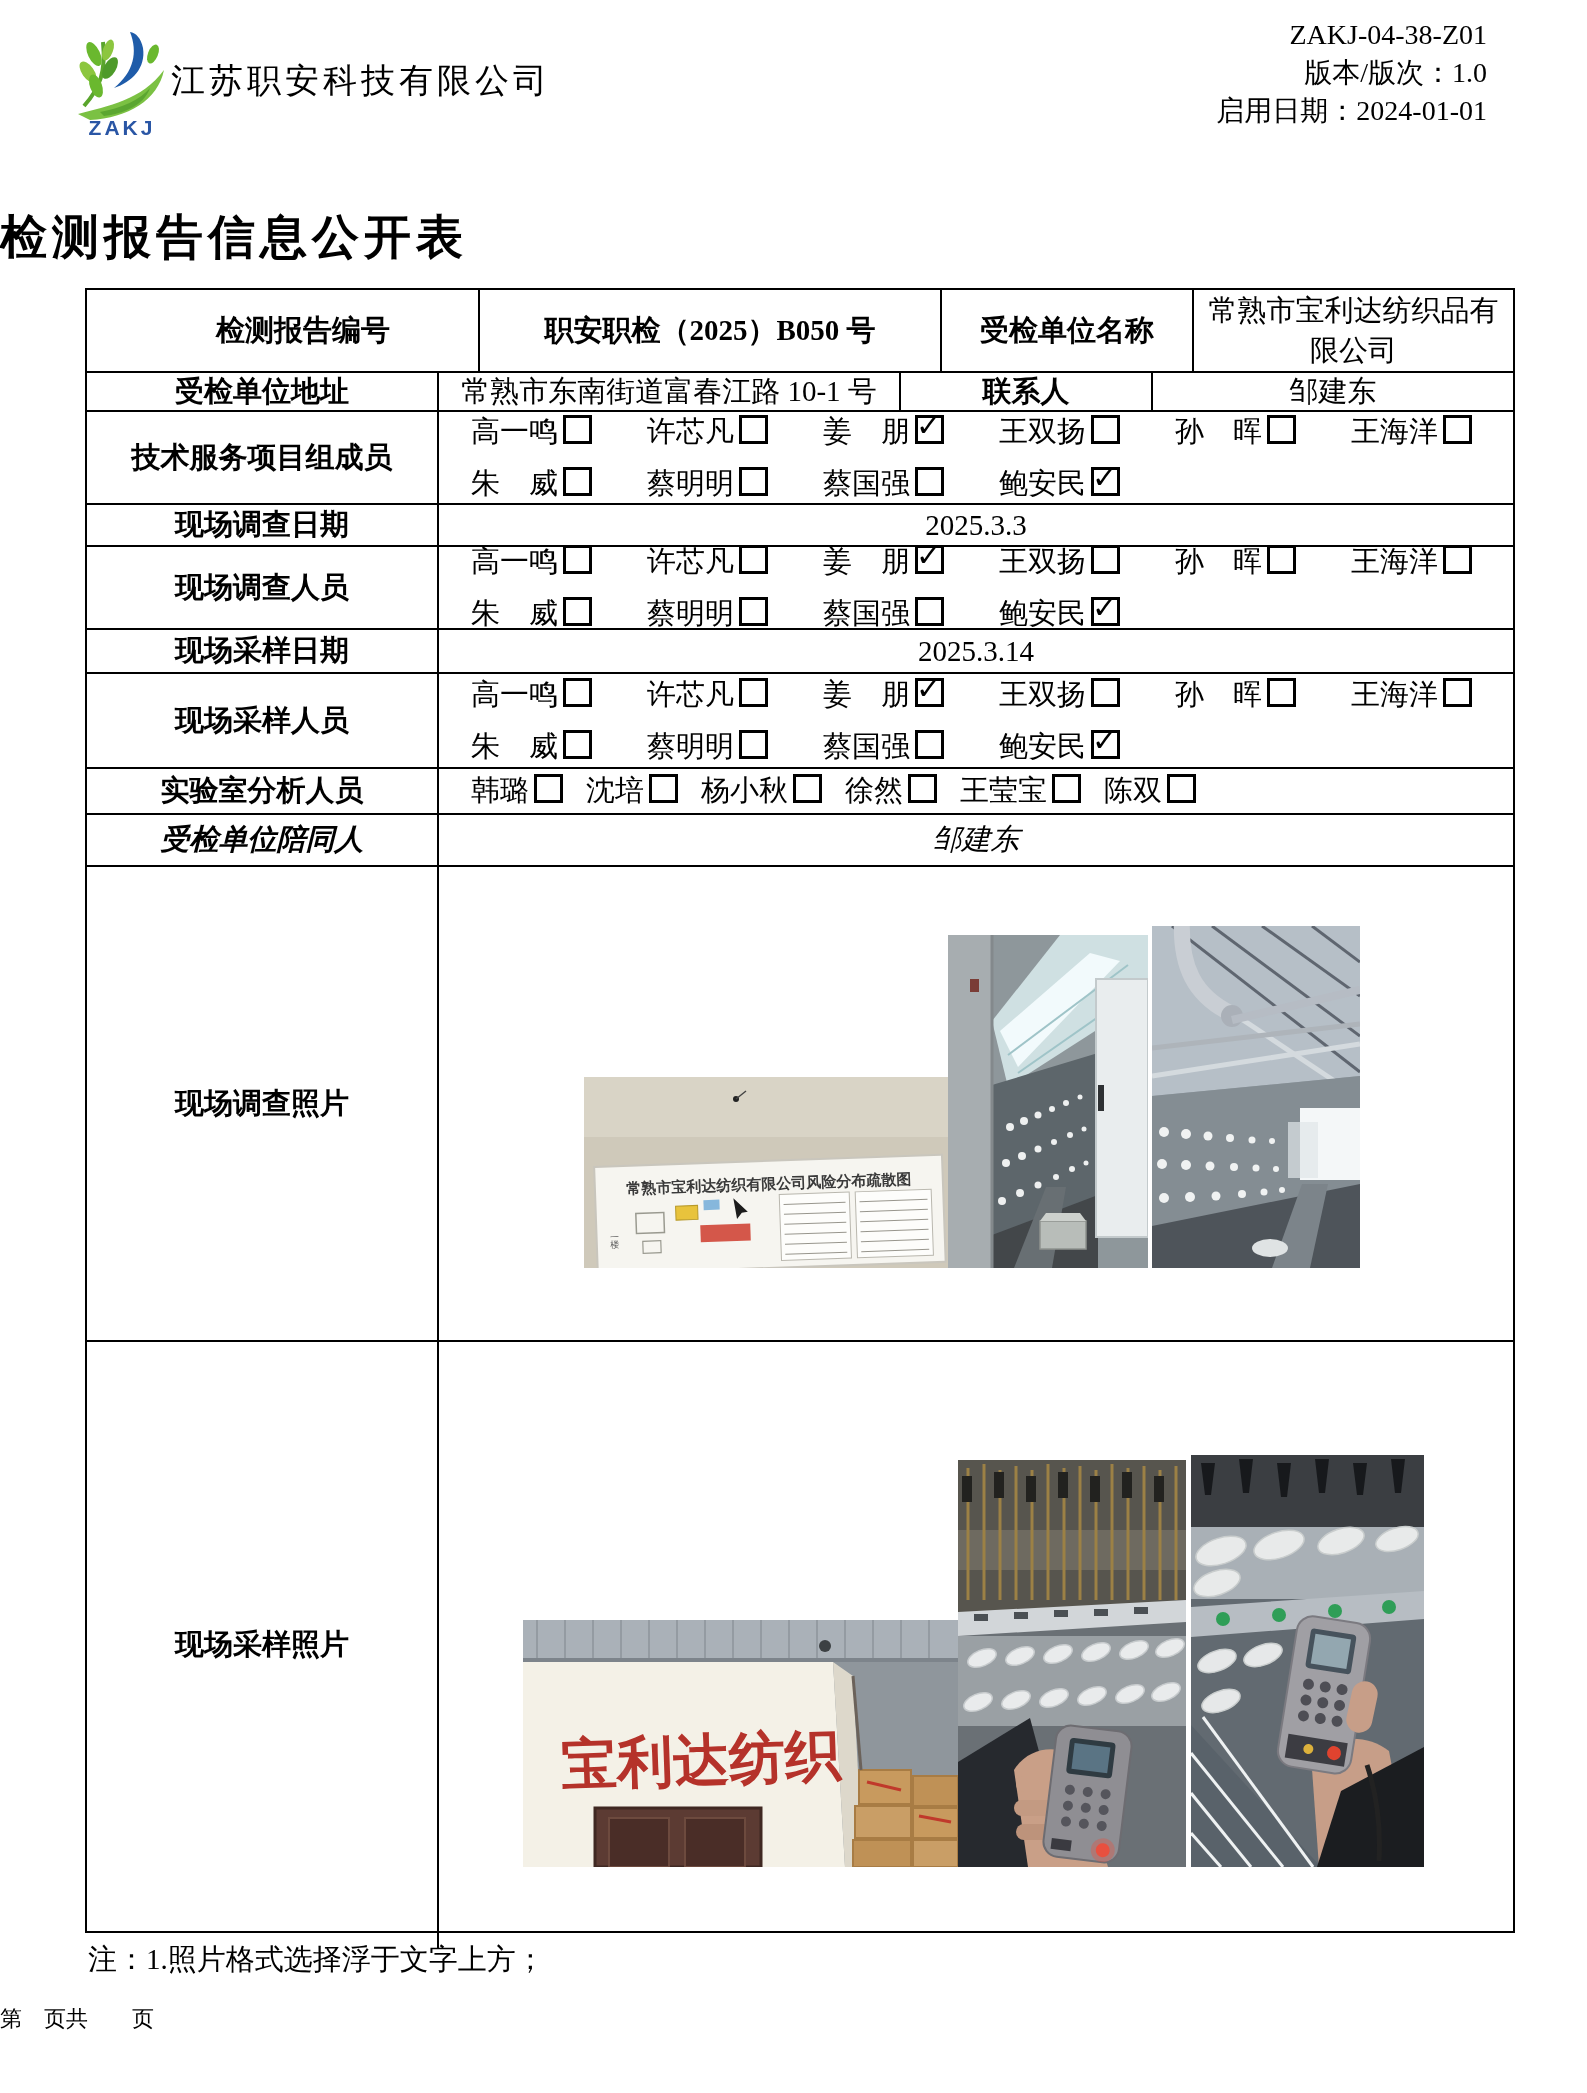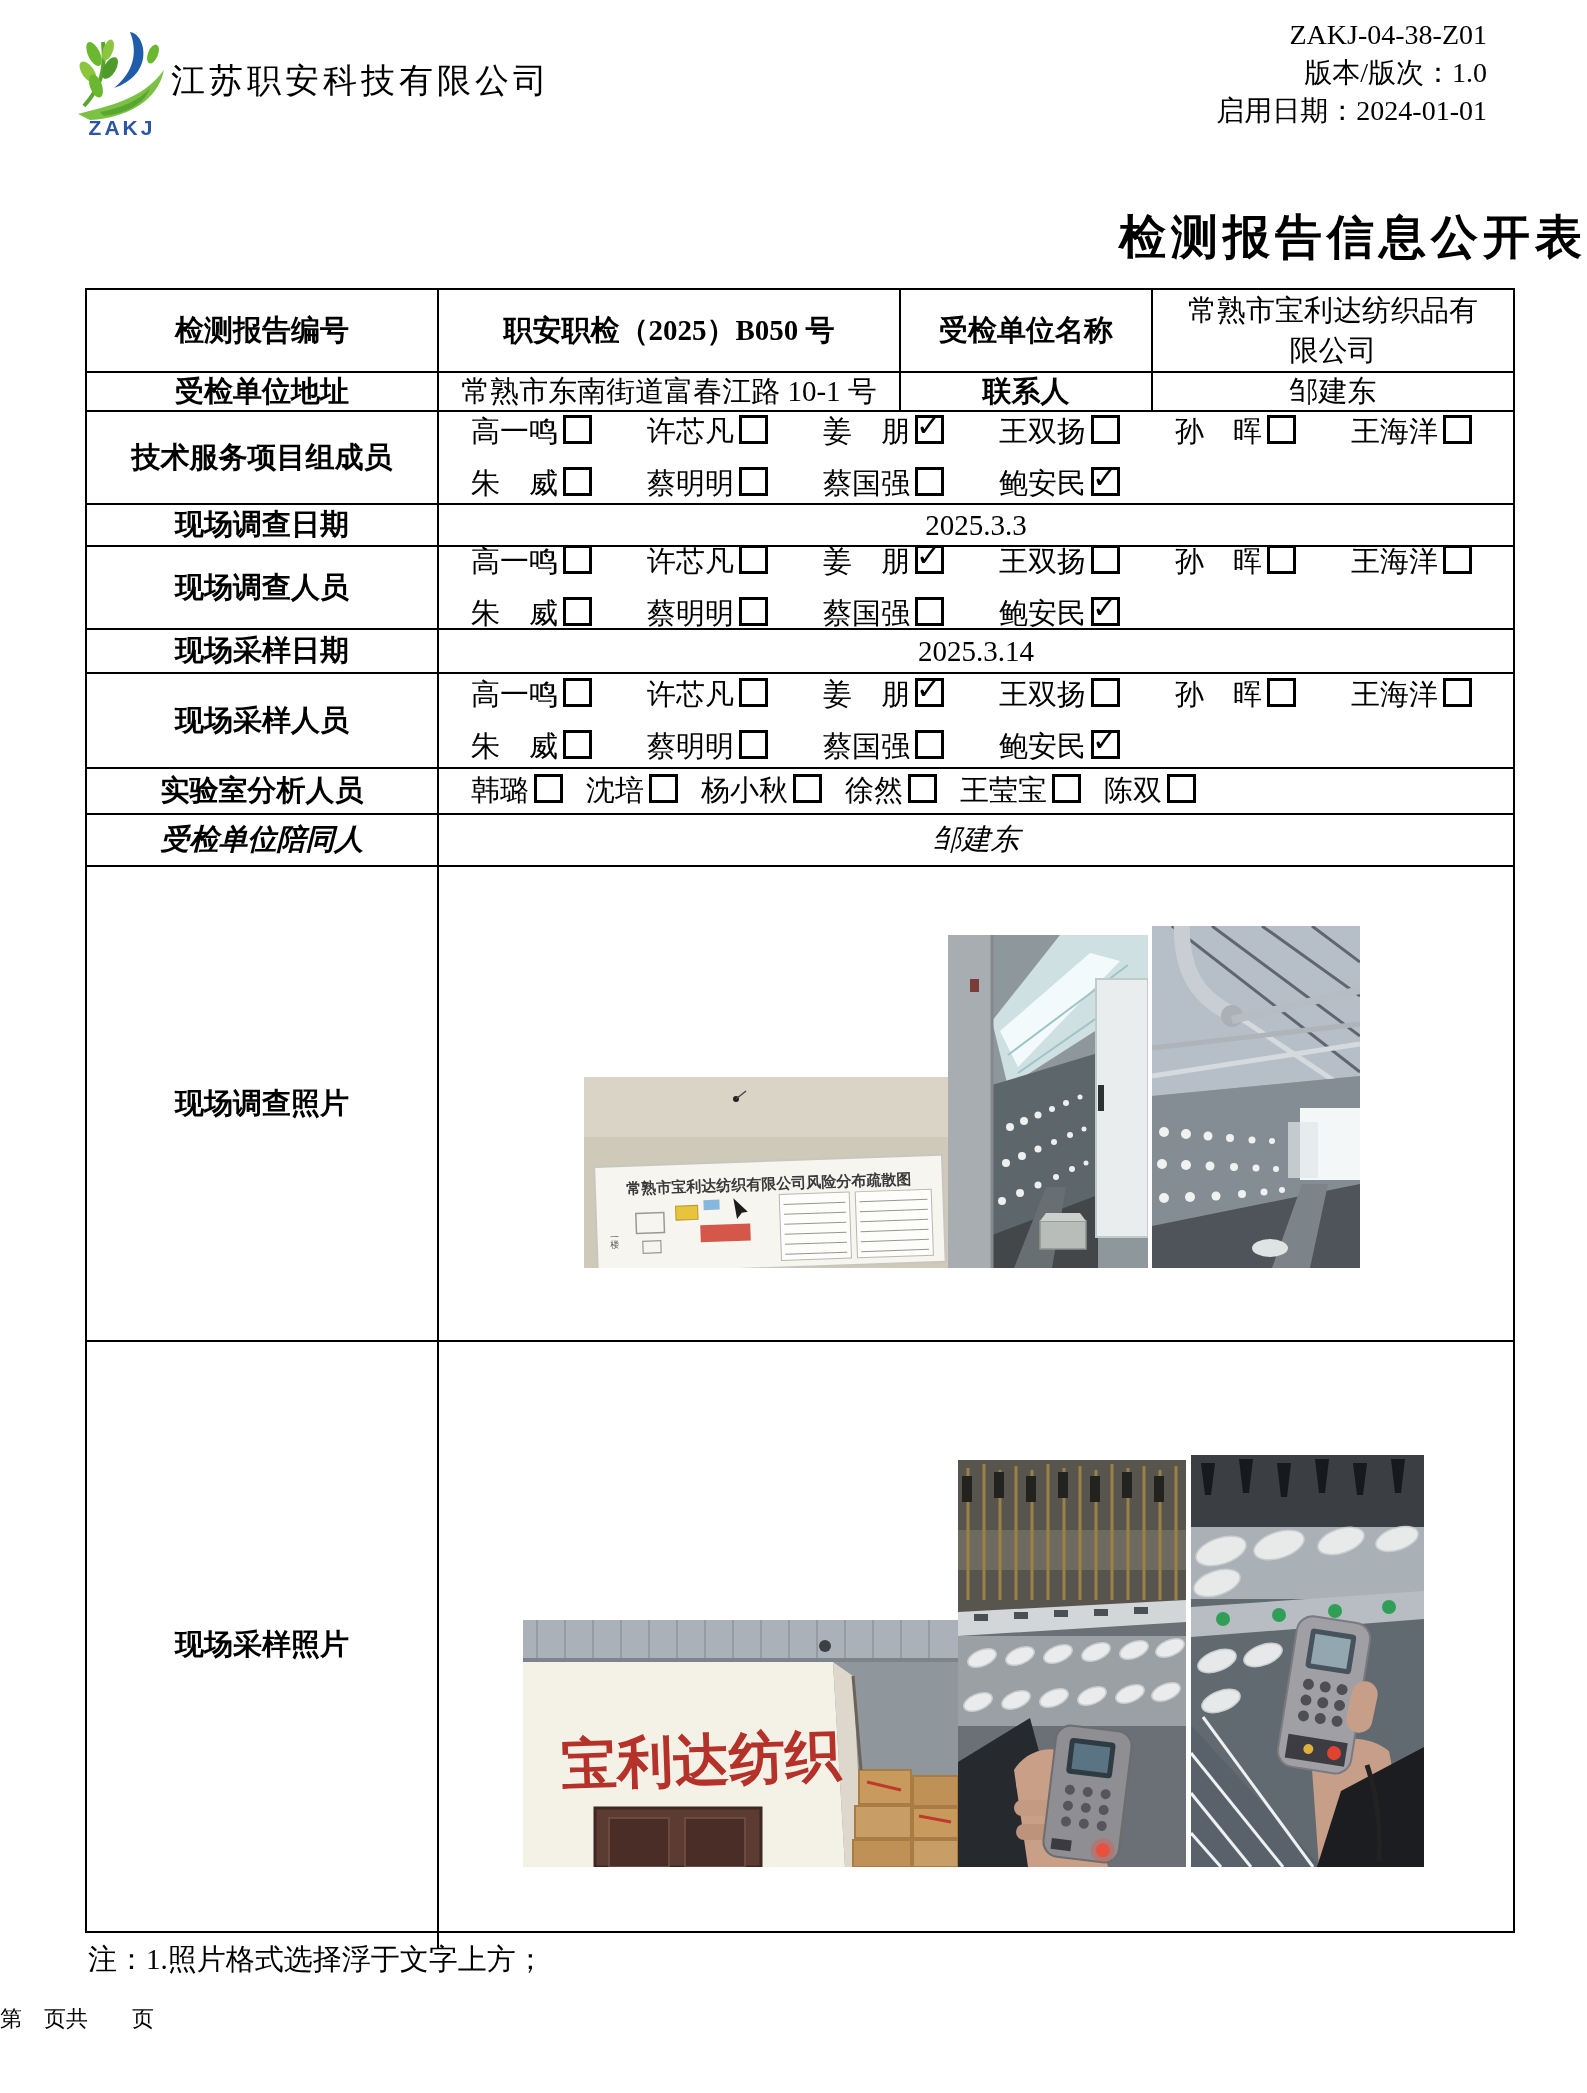--- a/index.html
+++ b/index.html
@@ -5,27 +5,27 @@
   html,body{margin:0;padding:0;background:#888;}
   .page{position:relative;width:1587px;height:2093px;background:#fff;margin:0 auto;
         font-family:"Liberation Serif",serif;color:#000;overflow:hidden;}
   
   .logo{position:absolute;left:70px;top:26px;width:104px;height:96px;}
   .logo-text{position:absolute;left:64px;top:116px;width:116px;text-align:center;
              font-family:"Liberation Sans",sans-serif;font-weight:bold;font-size:21px;
              color:#2a56a5;letter-spacing:3px;}
   .company{position:absolute;left:171px;top:58px;font-size:34px;letter-spacing:4px;}
   .codes{position:absolute;right:100px;top:16px;text-align:right;font-size:28px;line-height:38px;}
-  .title{position:absolute;left:0;top:206px;width:100%;text-align:right;
+  .title{position:absolute;left:0;top:206px;width:100%;text-align:left;
          font-size:47px;font-weight:bold;letter-spacing:5px;}
   
   .tbl{position:absolute;left:85px;top:288px;width:1430px;height:1645px;
        border:2px solid #000;box-sizing:border-box;display:flex;flex-direction:column;}
   .row{display:flex;border-top:2px solid #000;box-sizing:border-box;flex:0 0 auto;}
-  .row.first{border-top:none;}
+  .row.first{border-top:none;padding-left:41px;}
   .cell{border-left:2px solid #000;box-sizing:border-box;display:flex;
         align-items:center;justify-content:center;font-size:29px;text-align:center;}
   .cell.cfirst{border-left:none;}
   .lab{font-weight:bold;}
   .w-label{width:350px;flex:0 0 350px;}
   .w-v1{width:462px;flex:0 0 462px;}
   .w-n{width:252px;flex:0 0 252px;}
   .w-rest{flex:1 1 auto;}
   .namecell{flex-direction:column;align-items:flex-start;justify-content:center;
             padding-left:32px;gap:12px;text-align:left;}

